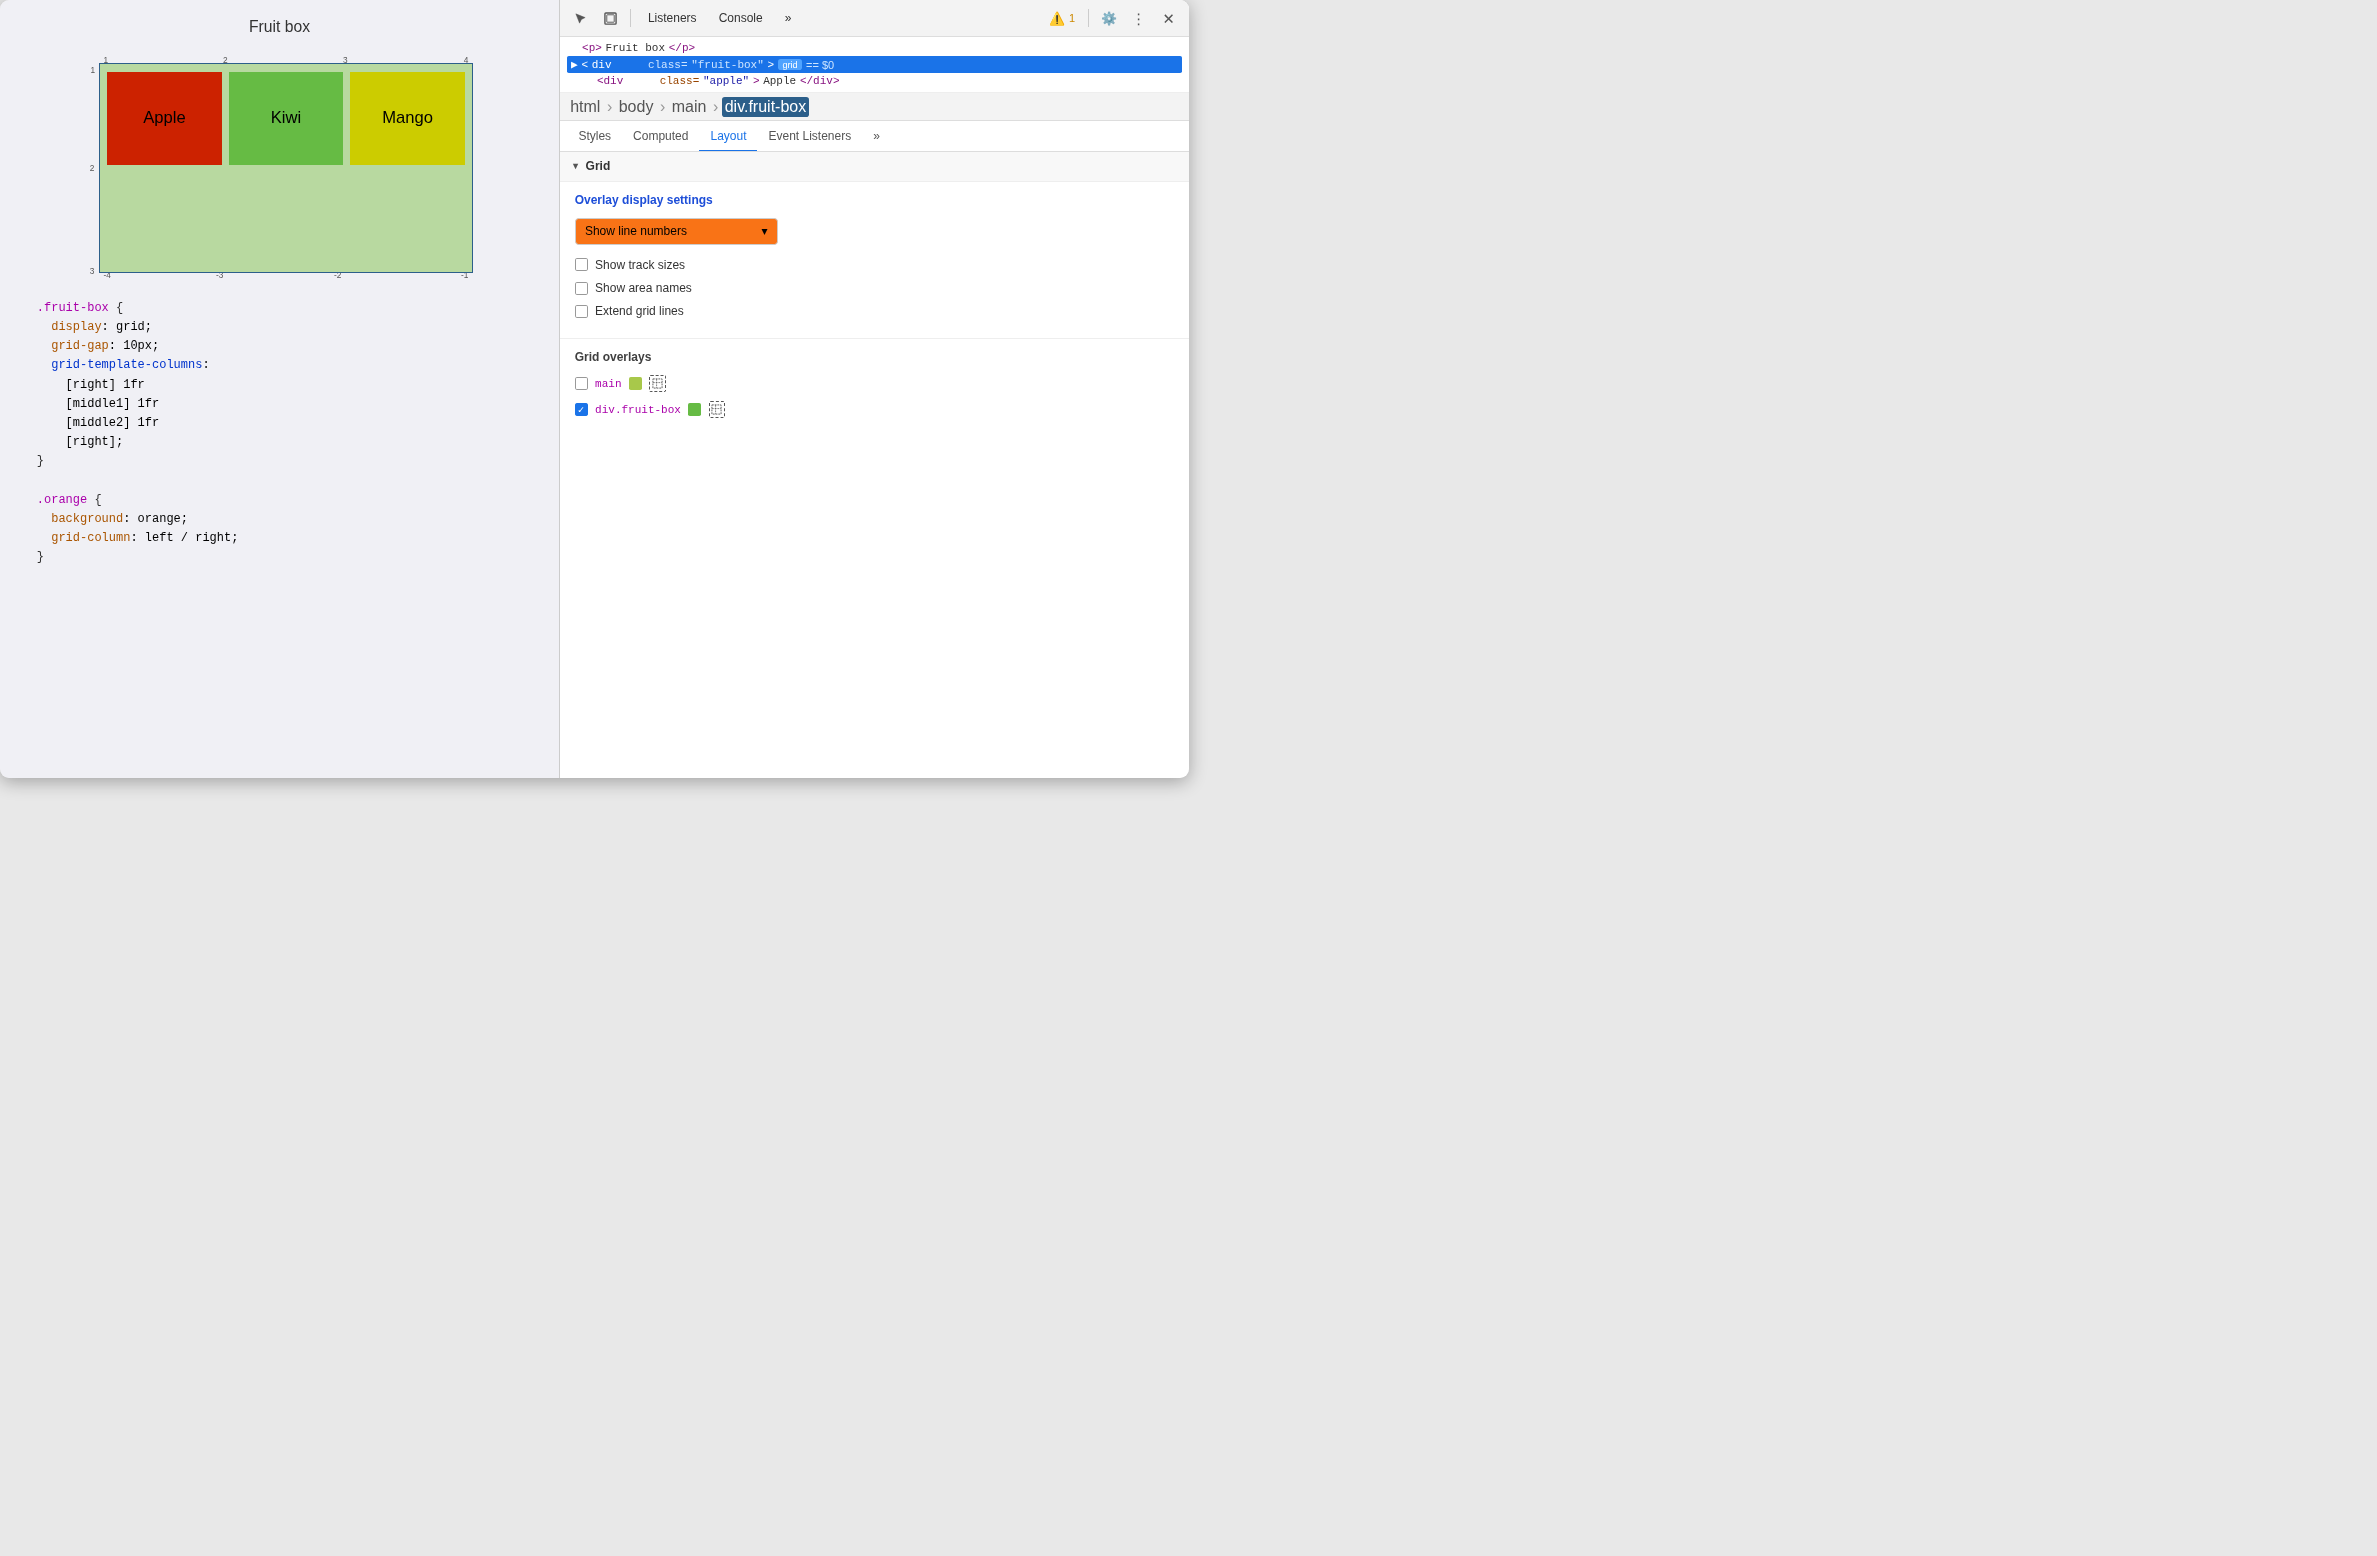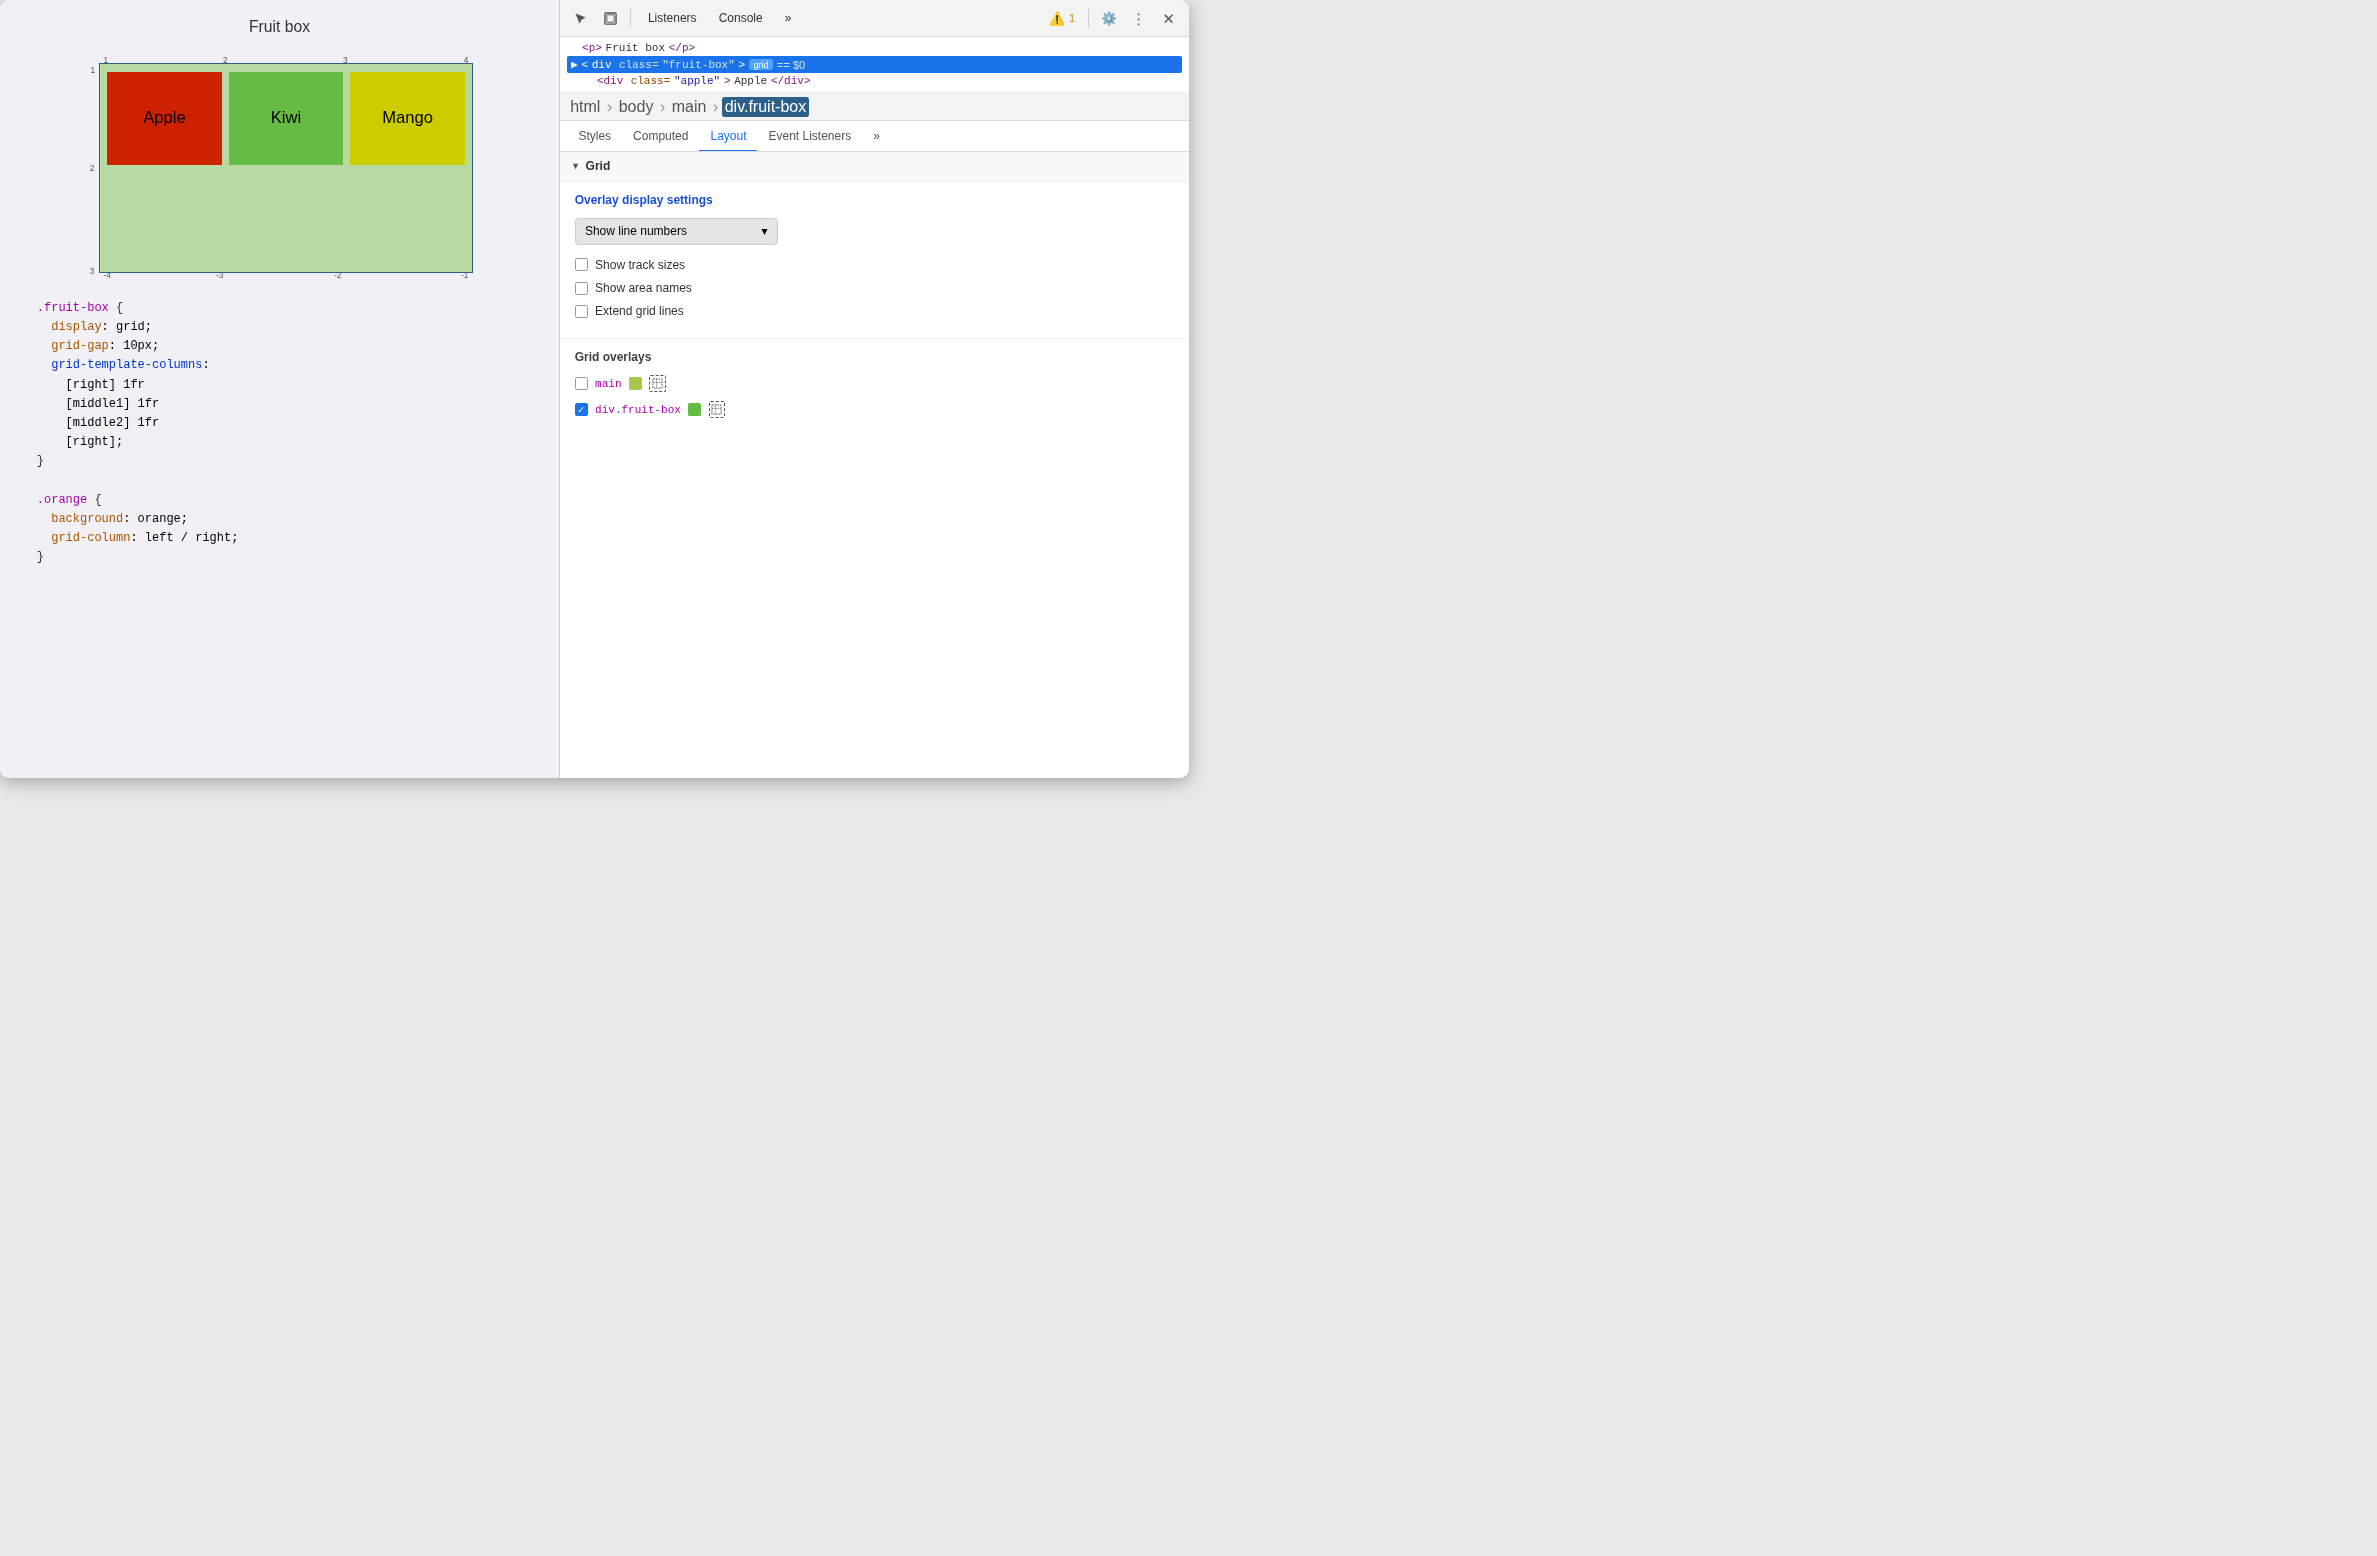--- a/index.html
+++ b/index.html
@@ -229,21 +229,21 @@
       padding: 1.8px 3.7px;
     }
 
     .dom-line.selected .tag-name { color: #fff; }
     .dom-line.selected .attr-name { color: #cce4ff; }
     .dom-line.selected .attr-value { color: #cce4ff; }
     .dom-line.selected .dom-badge { background: #4fa3ff; color: #fff; }
     .dom-line.selected .dollar { color: #cce4ff; }
 
     .tag-name { color: #881280; }
-    .attr-name { color: #994500; }
+    .attr-name { color: #994500; margin-left: 29px; }
     .attr-value { color: #1a1aa6; }
     .dom-text { color: #333; }
     .dom-badge {
       background: #5b9bd5;
       color: #fff;
       font-size: 9.2px;
       padding: 0.9px 4.6px;
       border-radius: 2.8px;
       font-family: sans-serif;
     }
@@ -338,21 +338,21 @@
     .dropdown-container {
       margin-bottom: 13px;
     }
 
     .dropdown {
       width: 203px;
       padding: 5.5px 9.2px;
       font-size: 12px;
       border: 0.9px solid #ccc;
       border-radius: 3.7px;
-      background: #e5e5e5;
+      background: #f97316;
       cursor: pointer;
       display: flex;
       justify-content: space-between;
     }
 
     .checkbox-row {
       display: flex;
       align-items: center;
       gap: 7.4px;
       margin-bottom: 9.2px;

